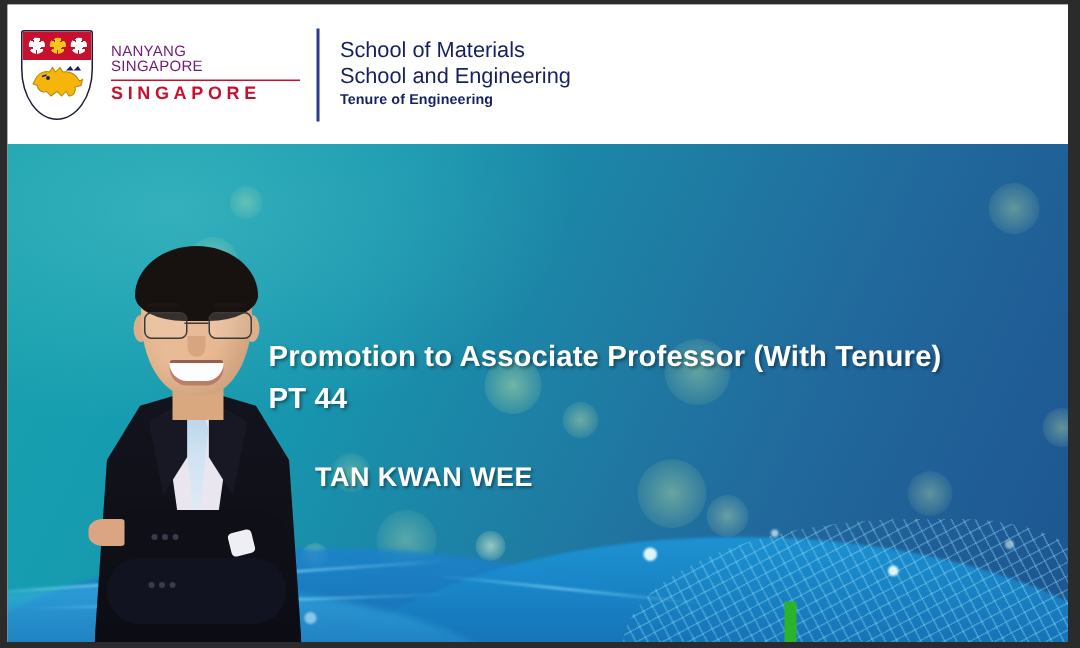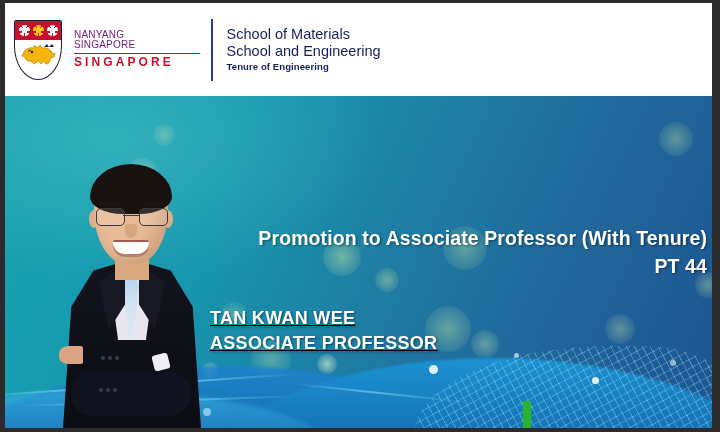--- a/index.html
+++ b/index.html
@@ -407,40 +407,39 @@
     border-radius: 50%;
     background: #3a3c4e;
   }
 
   
   .title-block {
     position: absolute;
     left: 174px;
     top: 129px;
     width: 528px;
-    text-align: right;
+    text-align: left;
     z-index: 6;
   }
   .title-line {
     color: #ffffff;
     font-size: 19.5px;
     font-weight: bold;
     line-height: 1.42;
     letter-spacing: 0.1px;
     text-shadow: 1.4px 1.4px 2.2px rgba(0,0,0,0.42);
     white-space: nowrap;
   }
 
   .name-block {
     position: absolute;
     left: 205px;
     top: 210px;
     z-index: 6;
     text-align: left;
-    text-decoration: underline;
   }
   .name-line {
     color: #ffffff;
     font-size: 18px;
     font-weight: bold;
     line-height: 1.38;
     letter-spacing: 0.3px;
     text-shadow: 1.2px 1.2px 2px rgba(0,0,0,0.40);
     white-space: nowrap;
   }
@@ -559,18 +558,17 @@
       </div>
     </div>
 
     <div class="title-block">
       <div class="title-line">Promotion to Associate Professor (With Tenure)</div>
       <div class="title-line">PT 44</div>
     </div>
 
     <div class="name-block">
       <div class="name-line">TAN KWAN WEE</div>
-      <div class="name-line">ASSOCIATE PROFESSOR</div>
     </div>
 
     <div class="green-bar"></div>
   </div>
 </div>
 
 </body></html>

